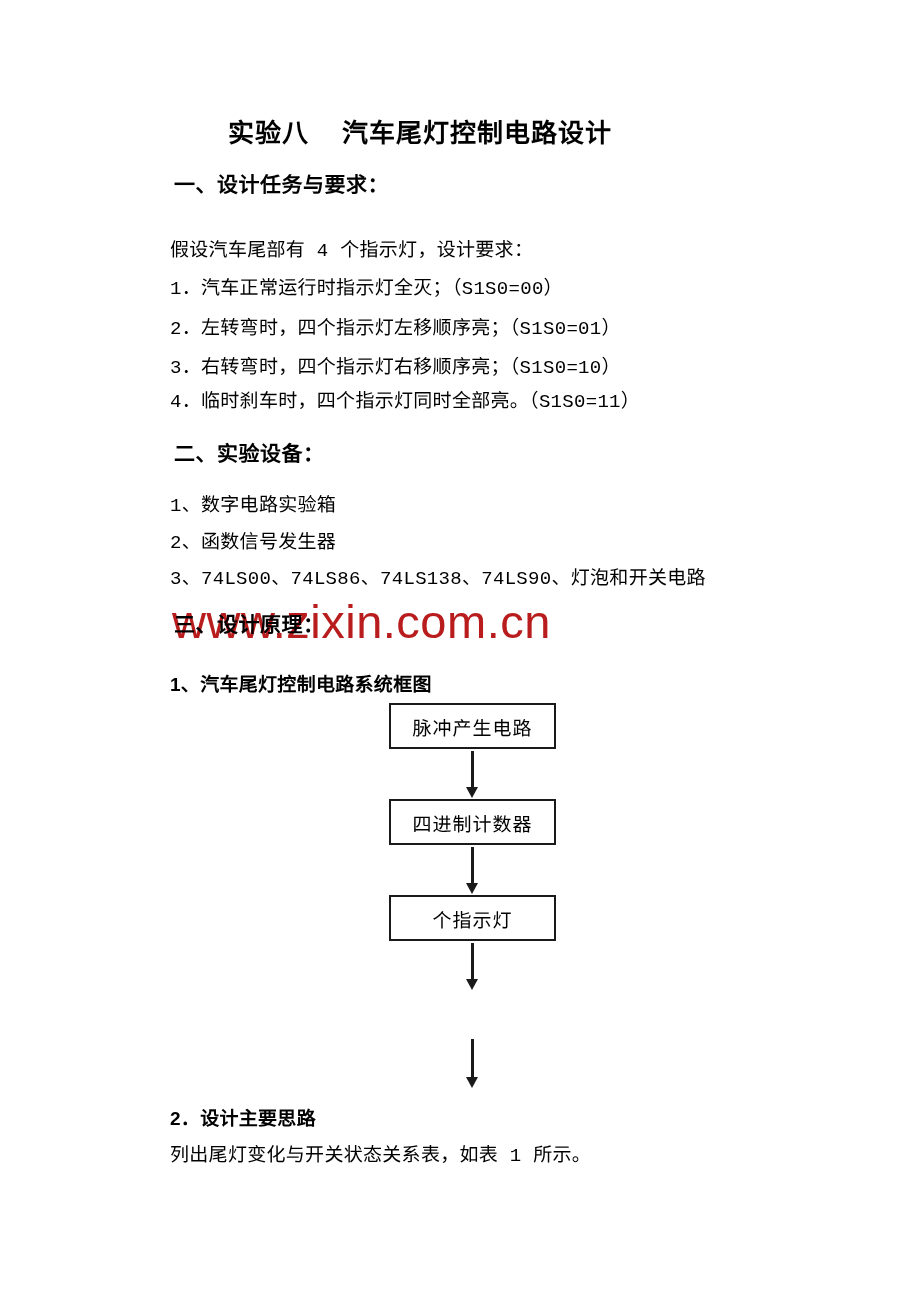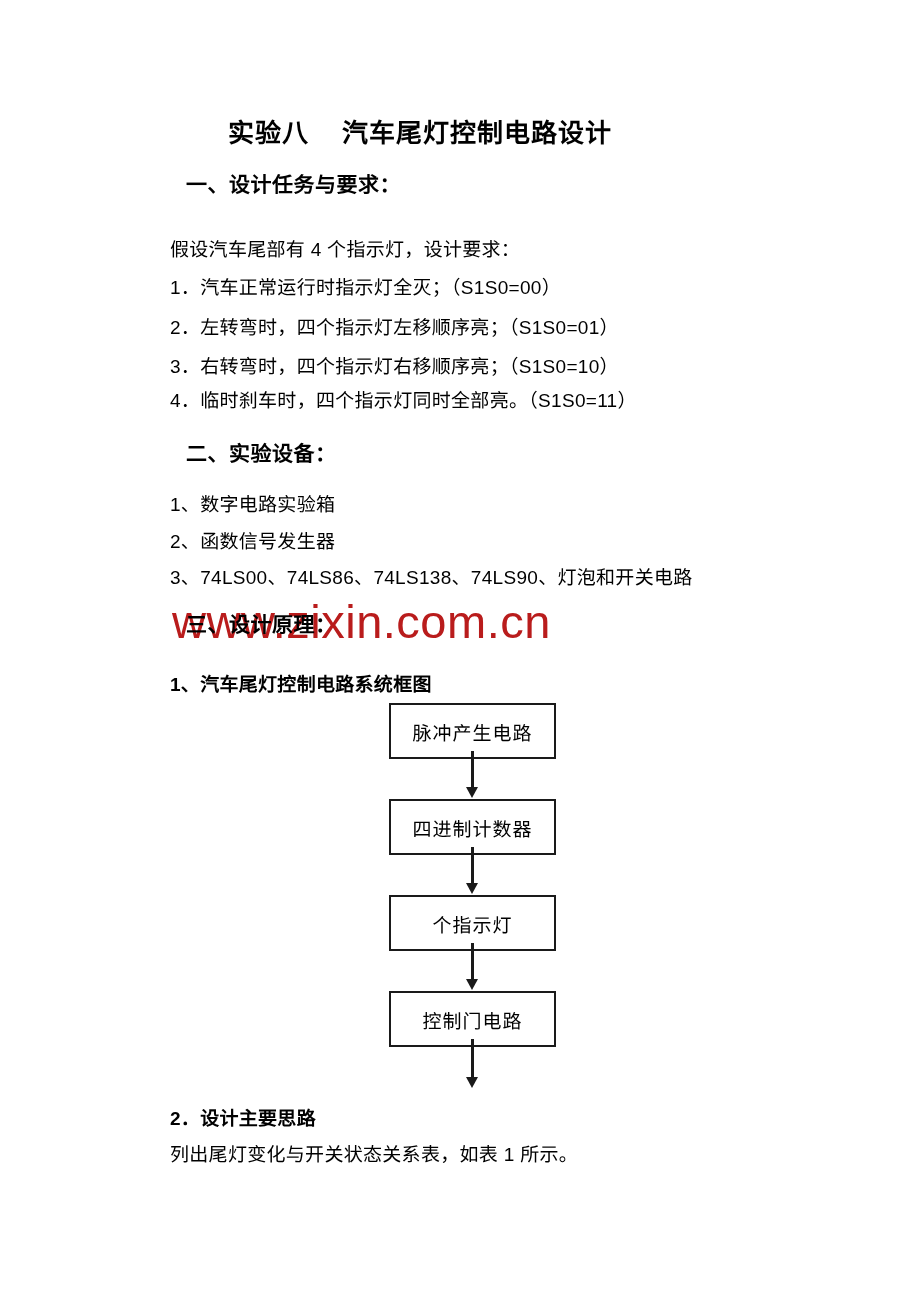--- a/index.html
+++ b/index.html
@@ -56,27 +56,26 @@
   }
 
   .section-head {
     position: absolute;
     left: 174px;
     font-family: "Liberation Sans", "DejaVu Sans", sans-serif;
     font-weight: bold;
     font-size: 21px;
     letter-spacing: 0.5px;
     white-space: nowrap;
-    margin-left: 12px;
   }
 
   .body-line {
     position: absolute;
     left: 170px;
-    font-family: Liberation Sans, sans-serif;
+    font-family: Liberation Mono, monospace;
     font-size: 19px;
     letter-spacing: 0.3px;
     white-space: nowrap;
   }
 
   .sub-head {
     position: absolute;
     left: 170px;
     font-family: "Liberation Sans", "DejaVu Sans", sans-serif;
     font-weight: bold;
@@ -92,21 +91,21 @@
     top: 0;
     width: 920px;
     height: 1302px;
     z-index: 1;
     pointer-events: none;
   }
   .flow-box {
     position: absolute;
     left: 389px;
     width: 167px;
-    height: 56px;
+    height: 46px;
     box-sizing: border-box;
     border: 2px solid #1a1a1a;
     background: #ffffff;
     display: flex;
     align-items: center;
     justify-content: center;
     font-family: "Liberation Serif", "DejaVu Serif", serif;
     font-size: 19px;
     letter-spacing: 1px;
     color: #000000;
@@ -155,21 +154,20 @@
       <div class="shaft" style="height:36px"></div>
       <div class="head"></div>
     </div>
 
     <div class="flow-box" style="top:895px">个指示灯</div>
     <div class="flow-arrow" style="top:943px;height:47px">
       <div class="shaft" style="height:36px"></div>
       <div class="head"></div>
     </div>
 
-    <div class="flow-box" style="top:991px">控制门电路</div>
     <div class="flow-arrow" style="top:1039px;height:49px">
       <div class="shaft" style="height:38px"></div>
       <div class="head"></div>
     </div>
 
   </div>
 
   <div class="layer">
 
     <div class="doc-title">实验八    汽车尾灯控制电路设计</div>

